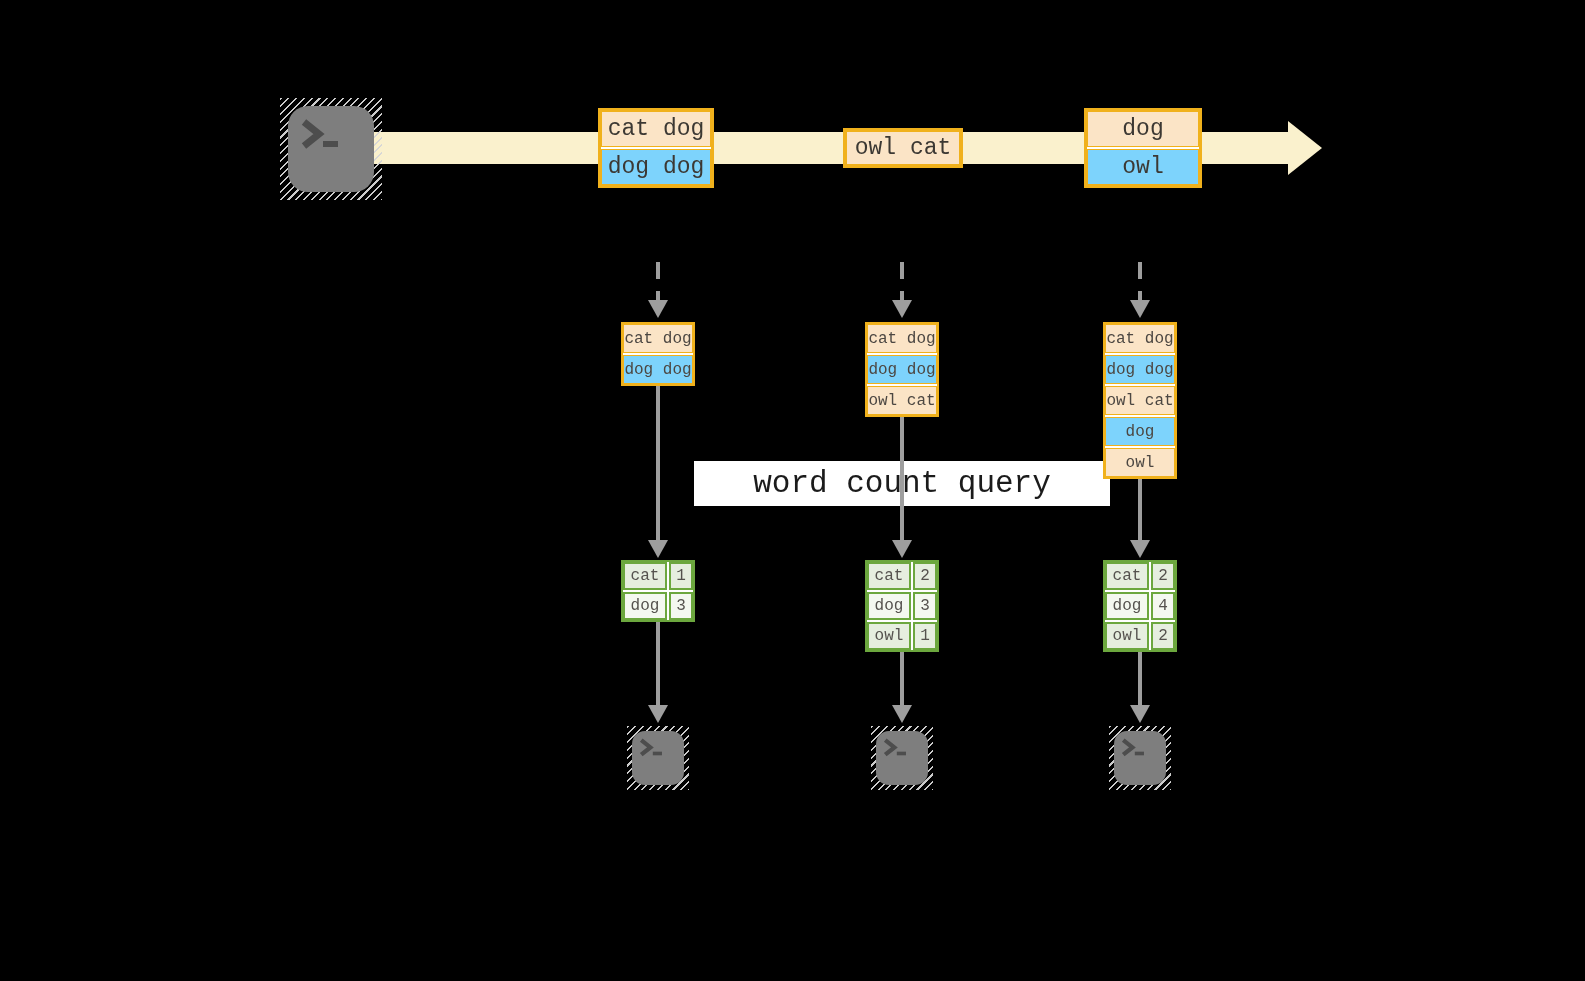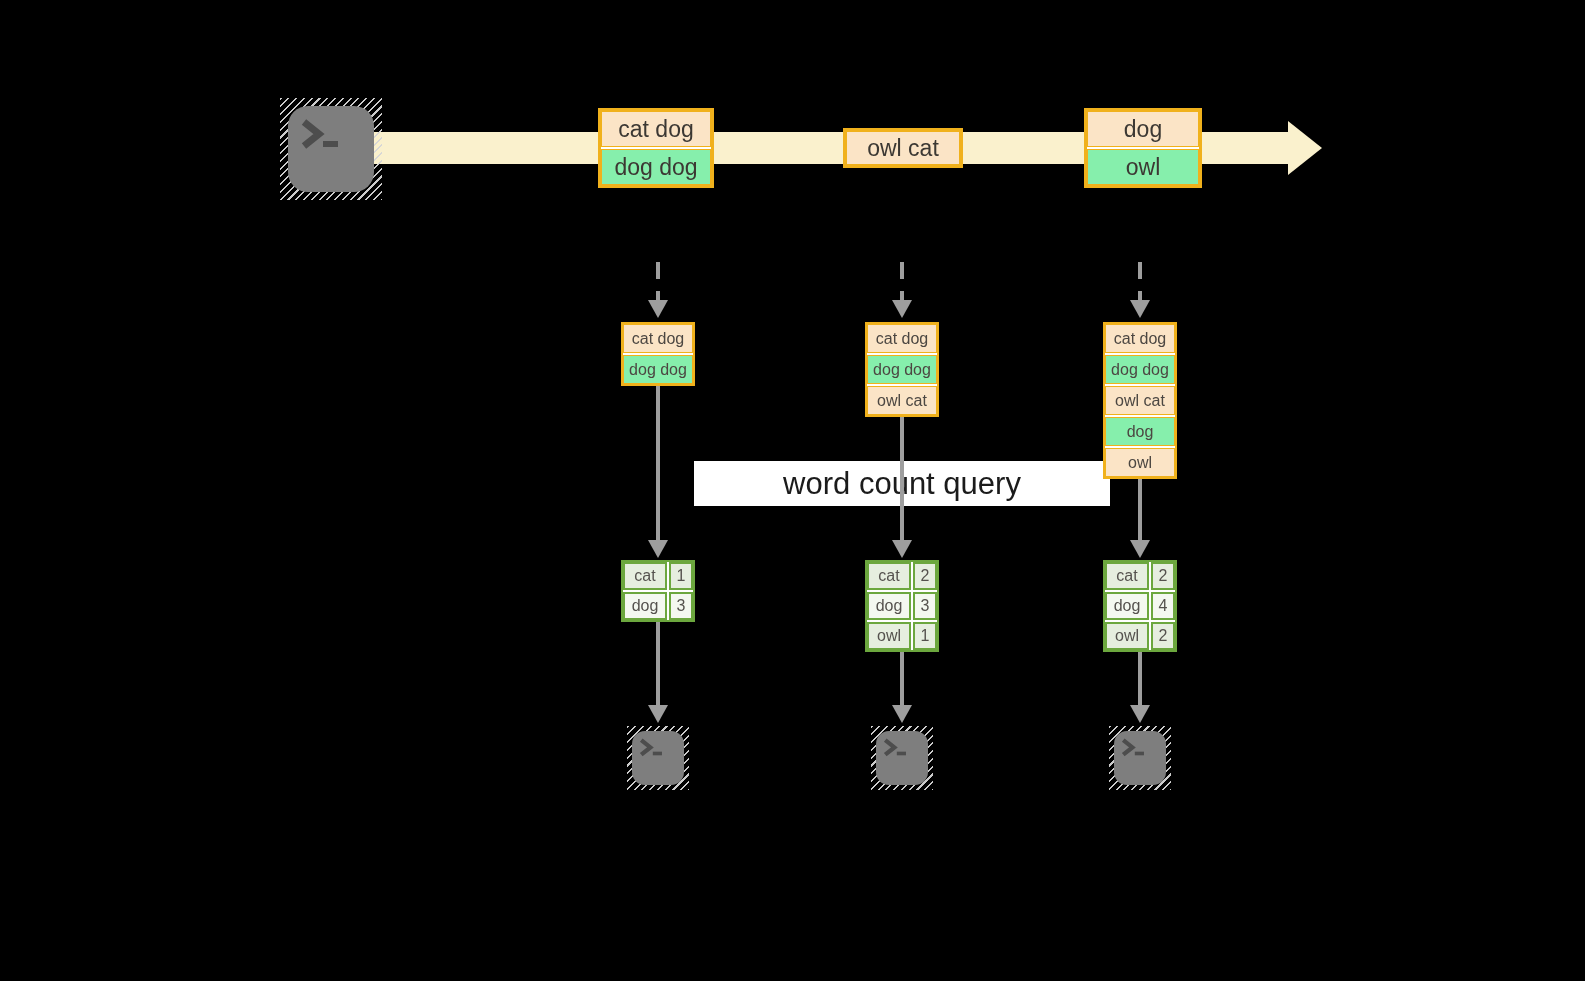--- a/index.html
+++ b/index.html
@@ -1,18 +1,18 @@
 <!DOCTYPE html>
 <html><head>
 <meta charset="utf-8">
 <style>
   html,body{margin:0;padding:0;background:#000;}
   #canvas{
     position:relative;width:1585px;height:981px;background:#000;overflow:hidden;
-    font-family:Liberation Sans, sans-serif;
+    font-family:Liberation Mono, monospace;
   }
   .abs{position:absolute;}
   
   .stream-band{left:372px;top:132px;width:916px;height:32px;background:#FAF1CD;}
   .stream-head{left:1288px;top:121px;width:0;height:0;
     border-top:27px solid transparent;border-bottom:27px solid transparent;
     border-left:34px solid #FAF1CD;}
   
   .hatch{background-image:repeating-linear-gradient(135deg,
       rgba(214,214,214,.95) 0,rgba(214,214,214,.95) 1.5px,
@@ -22,21 +22,21 @@
   .term-lg .term-inner{inset:8px;border-radius:20px;}
   .term-sm{width:62px;height:64px;}
   .term-sm .term-inner{inset:5px;border-radius:13px;}
   .glyph{position:absolute;}
   
   .event-box{background:#FFF;border:3px solid #F0B11C;display:flex;flex-direction:column;
     gap:2px;box-sizing:border-box;z-index:3;}
   .event-row{border:1px solid #F0B11C;display:flex;align-items:center;justify-content:center;
     font-size:23px;color:#3C3833;flex:1;}
   .row-odd{background:#FBE4C6;}
-  .row-even{background:#86efac;text-align:right;}
+  .row-even{background:#7dd3fc;text-align:right;}
   
   .buffer-box{background:#FFF;border:2px solid #F0B11C;display:flex;flex-direction:column;
     gap:2px;box-sizing:border-box;width:74px;z-index:3;}
   .buffer-row{border:1px solid #F0B11C;height:27px;display:flex;align-items:center;
     justify-content:center;font-size:16px;color:#4C4742;}
   
   .vline{width:4px;background:#9E9E9E;z-index:2;}
   .vdash{width:4px;z-index:2;
     background:repeating-linear-gradient(to bottom,#9E9E9E 0 17px,transparent 17px 29px);}
   .head-down{width:0;height:0;border-left:10px solid transparent;

